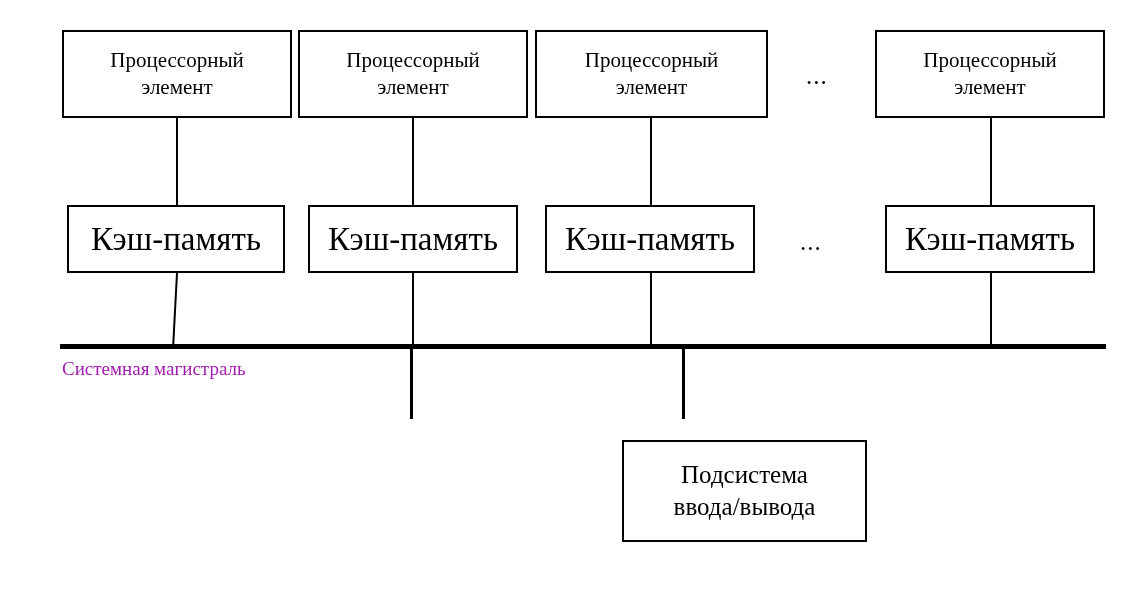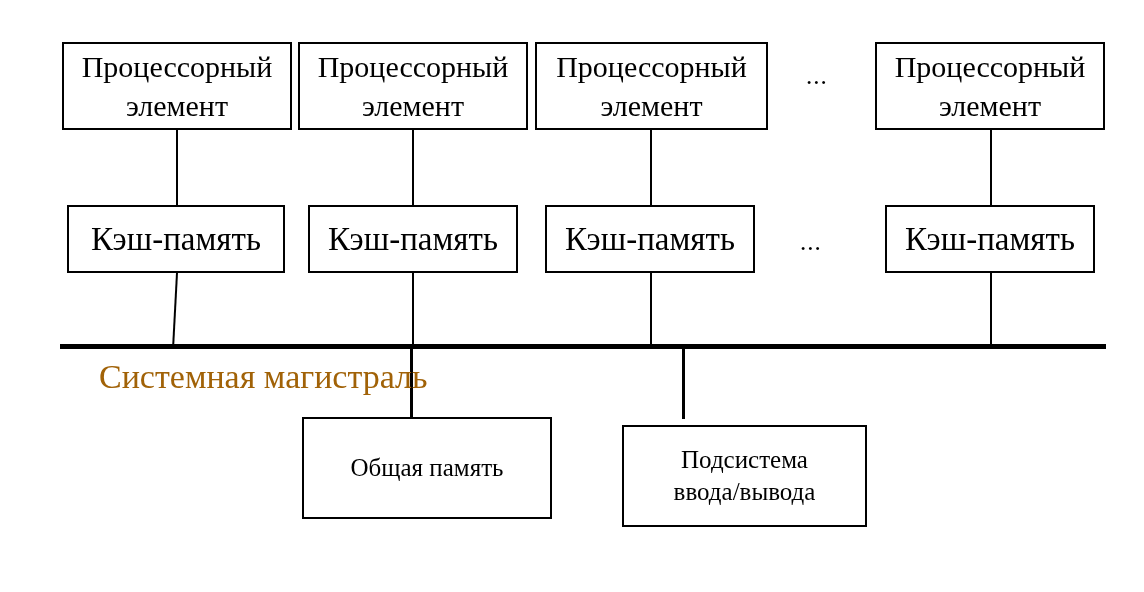--- a/index.html
+++ b/index.html
@@ -23,42 +23,41 @@
     display: flex;
     align-items: center;
     justify-content: center;
     text-align: center;
     color: #000000;
     font-size: 25px;
     line-height: 1.30;
     z-index: 3;
   }
   .node span { display: block; white-space: pre-line; }
-  .pe    { font-size: 30px; margin-top: 12px; }
+  .pe    { font-size: 21px; }
   .cache { font-size: 33px; }
   .bottom{ font-size: 25px; }
 
   .connector {
     position: absolute;
     background: #000000;
     z-index: 1;
   }
   .bus {
     position: absolute;
     background: #000000;
     height: 5px;
     z-index: 2;
   }
   .bus-label {
     position: absolute;
-    color: #a16207;
-    font-size: 34px;
+    color: #a21caf;
+    font-size: 19px;
     white-space: nowrap;
     z-index: 3;
-    margin-left: 37px;
   }
   .ellipsis {
     position: absolute;
     color: #000000;
     font-size: 25px;
     letter-spacing: 1px;
     white-space: nowrap;
     z-index: 3;
   }
   .slant {
@@ -115,21 +114,18 @@
     <span>Кэш-память</span>
   </div>
   <div class="node cache" style="left:545px; top:205px; width:210px; height:68px;">
     <span>Кэш-память</span>
   </div>
   <div class="ellipsis" style="left:800px; top:228px;">...</div>
   <div class="node cache" style="left:885px; top:205px; width:210px; height:68px;">
     <span>Кэш-память</span>
   </div>
 
-  <div class="node bottom" style="left:302px; top:417px; width:250px; height:102px;">
-    <span>Общая память</span>
-  </div>
-  <div class="node bottom" style="left:622px; top:425px; width:245px; height:102px;">
+  <div class="node bottom" style="left:622px; top:440px; width:245px; height:102px;">
     <span>Подсистема
 ввода/вывода</span>
   </div>
 
 </div>
 
 </body></html>

